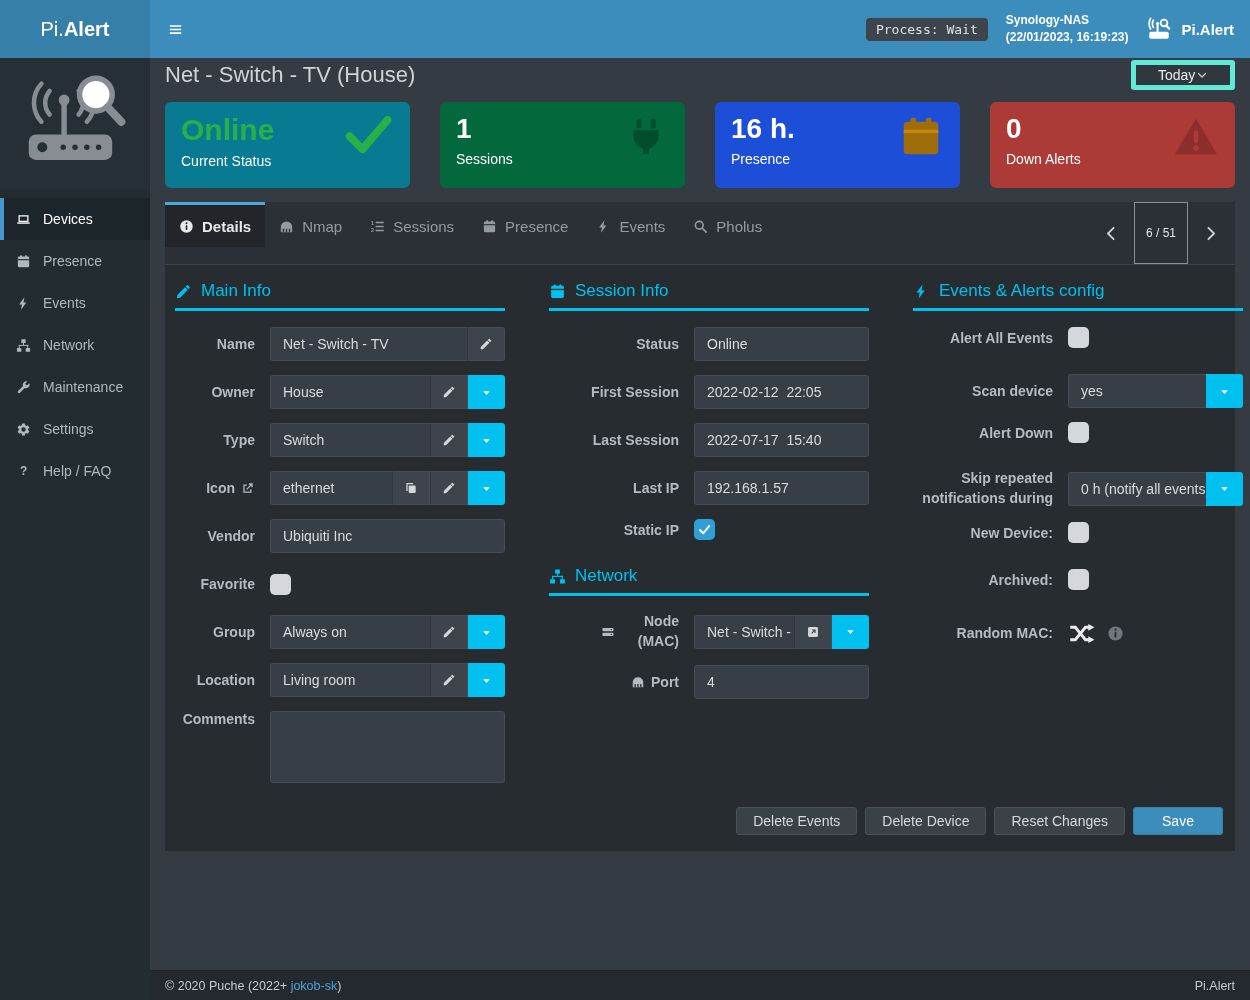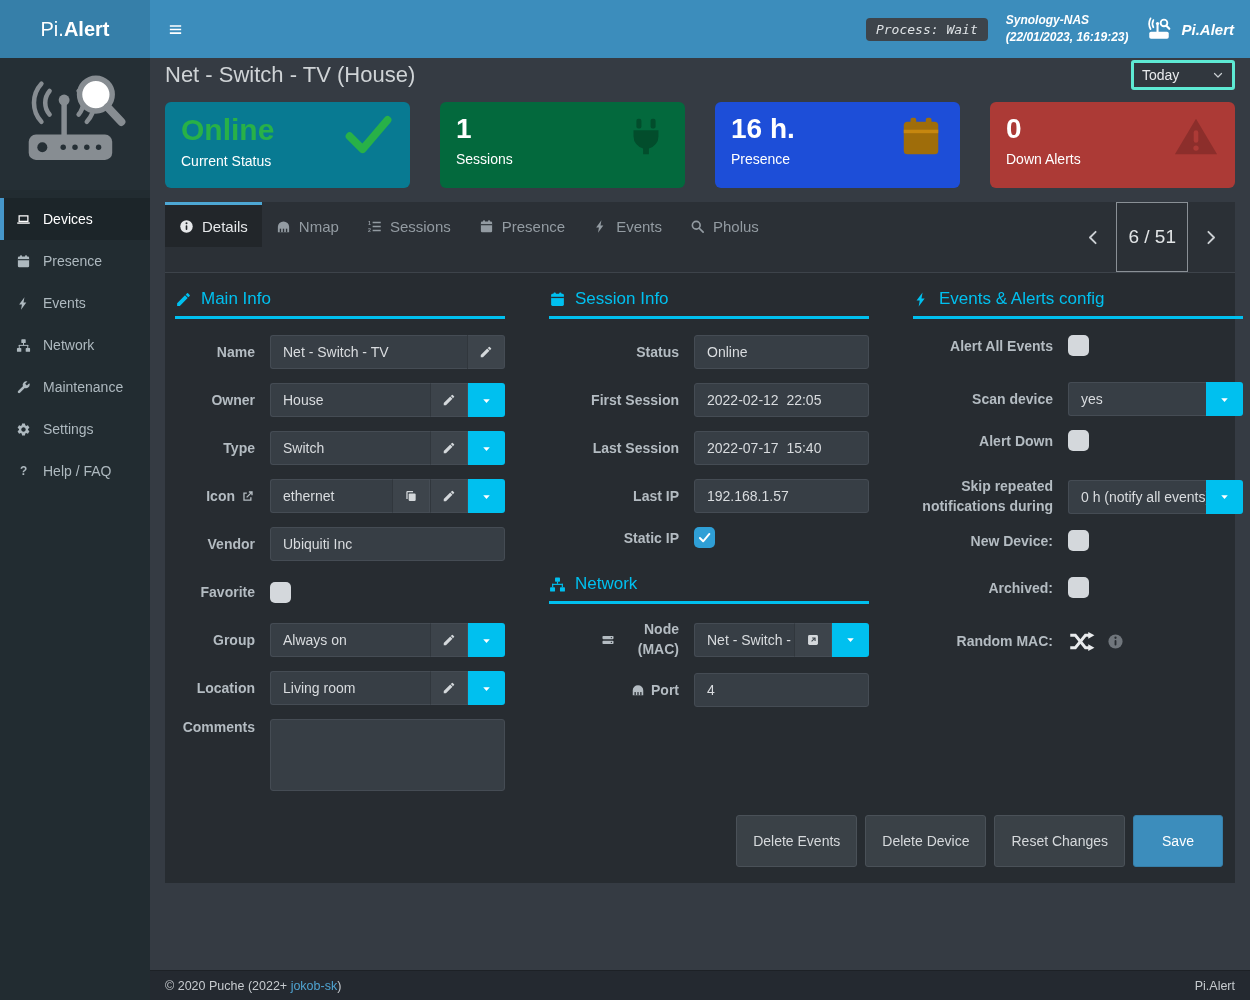--- a/index.html
+++ b/index.html
@@ -10,58 +10,58 @@
   
   .ico { display:inline-flex; align-items:center; justify-content:center; line-height:0; }
   .ico svg { width:1em; height:1em; display:block; }
 
   
   .header { position:absolute; top:0; left:0; right:0; height:58px; display:flex; z-index:5; }
   .logo-block { width:150px; background:#367fa9; color:#fff; display:flex; align-items:center; justify-content:center; font-size:20px; }
   .logo-block b { font-weight:bold; }
   .navbar { flex:1; background:#3c8dbc; display:flex; align-items:center; }
   .hamburger { width:50px; height:50px; display:flex; align-items:center; justify-content:center; color:#fff; font-size:17px; }
-  .nav-right { margin-left:auto; display:flex; align-items:center; gap:18px; padding-right:16px;font-style:italic; }
+  .nav-right { margin-left:auto; display:flex; align-items:center; gap:18px; padding-right:16px; }
   .process-badge { background:#3d444b; color:#dfe3e6; font-family:"DejaVu Sans Mono", monospace; font-size:13px; padding:4px 10px; border-radius:4px; }
   .server-info { color:#fff; font-size:12px; font-weight:bold; line-height:1.4; }
   .nav-brand { display:flex; align-items:center; gap:9px; color:#fff; font-weight:bold; font-size:15px; }
   .nav-brand .ico { font-size:26px; }
 
   
   .sidebar { position:absolute; top:50px; left:0; width:150px; bottom:0; background:#222c31; --icon-bg:#222c31; z-index:4; }
   .side-logo { height:140px; display:flex; align-items:center; justify-content:center; background:#252f35; margin-bottom:8px; }
   .menu-item { display:flex; align-items:center; gap:11px; padding:13px 10px; color:#aeb9bf; font-size:14px; border-left:4px solid transparent; }
   .menu-item .ico { font-size:15px; width:18px; }
   .menu-item.active { background:#1c2529; color:#fff; border-left-color:#4596c9; --icon-bg:#1c2529; }
 
   
   .content { position:absolute; left:150px; top:50px; right:0; bottom:0; }
   .content-header { display:flex; justify-content:space-between; align-items:center; padding:10px 15px 12px; }
   .page-title { font-size:22px; color:#cfd3d6; font-weight:400; }
-  .today-select { display:flex; align-items:center; justify-content:space-between; width:104px; height:30px; background:#31373e; border:3px solid #5eead4; border-radius:3px; color:#e8eaec; font-size:14px; padding:0 8px; }
+  .today-select { display:flex; align-items:center; justify-content:space-between; width:104px; height:30px; background:#31373e; border:5px solid #5eead4; border-radius:3px; color:#e8eaec; font-size:14px; padding:0 22px; }
   .today-select .ico { font-size:12px; color:#c9ced2; }
 
   
   .cards { display:flex; gap:30px; padding:0 15px; }
   .card { flex:1; height:86px; border-radius:6px; position:relative; padding:10px 16px; color:#fff; }
   .card-value { font-size:28px; font-weight:bold; line-height:1.2; }
   .card-label { font-size:14px; margin-top:5px; }
   .card-icon { position:absolute; top:12px; right:16px; font-size:46px; }
   .card.first .card-value { font-size:30px; }
   .card.first .card-icon { font-size:52px; top:6px; }
 
   
   .tabbox { margin:14px 15px 0; }
   .tabbar { background:#2b3036; --icon-bg:#2b3036; display:flex; align-items:stretch; border-bottom:1px solid #3d434a; }
   .tab { display:flex; align-items:center; gap:8px; padding:0 14px; height:45px; color:#939ba2; font-size:15px; border-top:3px solid transparent; }
   .tab .ico { font-size:15px; }
-  .tab.active { background:#22262a; --icon-bg:#22262a; color:#e6e8ea; border-top-color:#4da7d4; }
+  .tab.active { background:#22262a; --icon-bg:#22262a; color:#e6e8ea; border-top-color:#4da7d4;font-weight:bold; }
   .pagination { margin-left:auto; display:flex; align-items:center; margin-right:2px; }
   .page-btn { color:#ccd0d4; font-size:17px; padding:10px 14px; display:flex; align-items:center; }
-  .page-count { border:1px solid #8a9096; color:#e2e5e7; font-size:19px; padding:23px 11px; white-space:pre; }
+  .page-count { border:1px solid #8a9096; color:#e2e5e7; font-size:12px; padding:23px 11px; white-space:pre; }
 
   .box-content { background:#272c31; --icon-bg:#272c31; padding:16px 10px 16px; }
   .columns { display:flex; gap:44px; }
   .col { flex:none; }
   .col1 { width:330px; }
   .col2 { width:320px; }
   .col3 { width:330px; }
 
   .sec-h { display:flex; align-items:center; gap:9px; color:#00c0ef; font-size:17px; padding-bottom:7px; border-bottom:3px solid #00c0ef; margin-bottom:16px; font-weight:400; }
   .sec-h .ico { font-size:17px; }
@@ -85,21 +85,21 @@
   .label-top .f-label { margin-top:8px;text-align:center; }
   .wrap-narrow { max-width:58px; line-height:1.4; }
   .wrap-label { line-height:1.4; }
   .ext-link { color:#4596c9; font-size:14px; }
   .chk-row { min-height:21px; margin-bottom:26px; }
   .shuffle-wrap { display:flex; align-items:center; gap:12px; }
   .shuffle-ico { font-size:27px; color:#e9ebed; }
   .info-sm { font-size:17px; color:#70767c; }
 
   .actions { display:flex; justify-content:flex-end; gap:8px; margin-top:10px; padding-right:2px; }
-  .btn { height:52px; padding:8px 16px; border-radius:3px; background:#3a4147; border:1px solid #4a5158; color:#d6d9dc; font-size:14px; font-family:"Liberation Sans", sans-serif; display:flex; align-items:center; }
+  .btn { height:28px; padding:8px 16px; border-radius:3px; background:#3a4147; border:1px solid #4a5158; color:#d6d9dc; font-size:14px; font-family:"Liberation Sans", sans-serif; display:flex; align-items:center; }
   .btn.primary { background:#3c8dbc; border-color:#367fa9; color:#fff; min-width:90px; justify-content:center; }
 
   
   .footer { position:absolute; left:150px; right:0; bottom:0; height:30px; background:#242930; border-top:1px solid #1d2126; display:flex; justify-content:space-between; align-items:center; padding:0 15px; font-size:12.5px; color:#c6cace; z-index:4; }
   .footer a { color:#4fa3d1; text-decoration:none; }
 </style>
 </head>
 <body>
 
 <div class="page" data-interactable="false">

